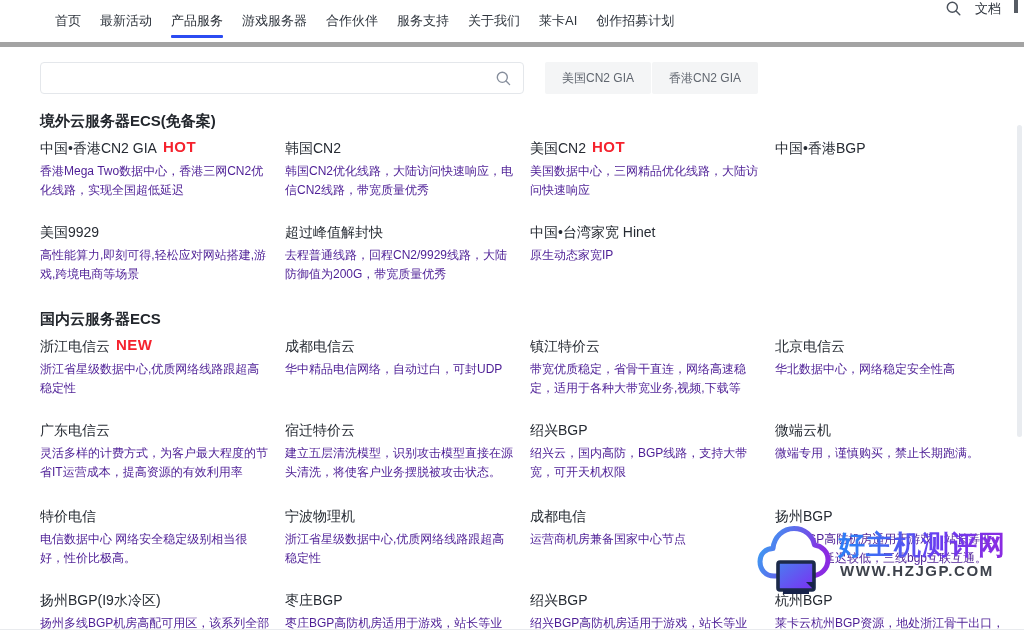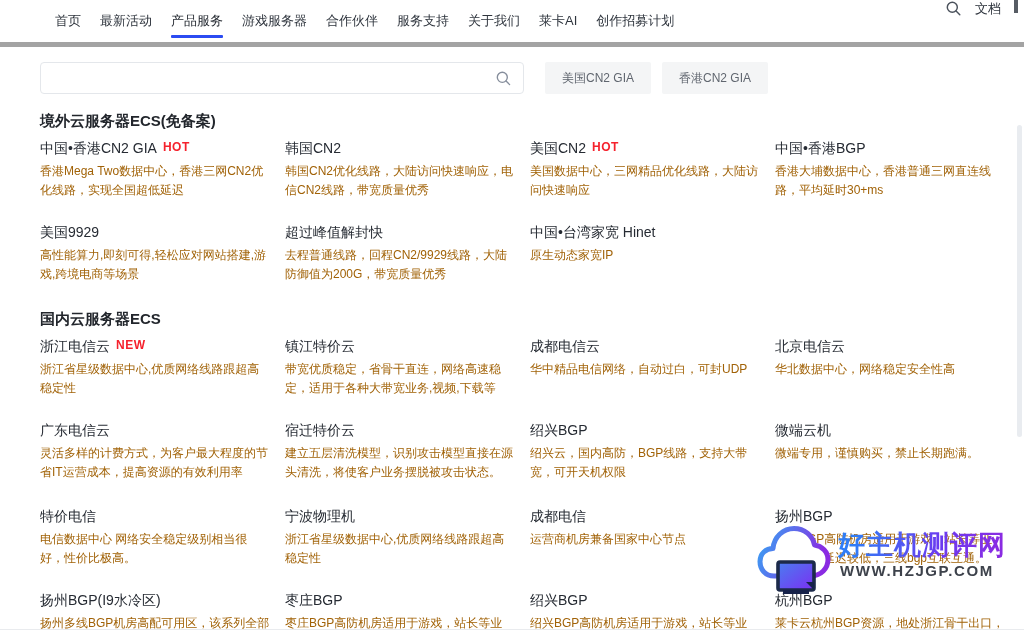--- a/index.html
+++ b/index.html
@@ -38,42 +38,42 @@
   .search-box {
     position:relative; width:484px; height:32px;
     border:1px solid #e4e7eb; border-radius:4px; background:#fff;
   }
   .search-input {
     width:calc(100% - 38px); height:100%; border:none; outline:none;
     padding:0 12px; font-size:13px; color:#333; background:transparent;
     font-family:inherit;
   }
   .search-glyph { position:absolute; right:11px; top:7px; width:17px; height:17px; cursor:pointer; }
-  .chips { display:flex; gap:11px; margin-left:21px; }
+  .chips { display:flex; gap:1px; margin-left:21px; }
   .chip {
     height:32px; display:flex; align-items:center; padding:0 17px;
     background:#f4f5f6; color:#60666f; font-size:12px; border-radius:2px;
     cursor:pointer; white-space:nowrap;
   }
   
   .menu-section { margin-top:26px; }
   .menu-section.first { margin-top:18px; }
   .section-title { font-size:15px; font-weight:700; color:#22262c; line-height:17px; }
   .cards {
     display:grid; grid-template-columns:repeat(4,245px);
     margin-top:11px; row-gap:24px;
   }
   .card { width:230px; cursor:pointer; }
   .card-title-row { display:flex; align-items:flex-start; }
   .card-name { font-size:14px; line-height:16px; color:#262b33; font-weight:500; white-space:nowrap; }
   .badge {
-    color:#f5222d; font-size:12px; font-weight:800; margin-left:6px;
+    color:#f5222d; font-size:15px; font-weight:800; margin-left:6px;
     letter-spacing:.5px; line-height:14px;
   }
-  .card-desc { margin-top:6px; font-size:12px; line-height:19px; color:#a16207; }
+  .card-desc { margin-top:6px; font-size:12px; line-height:19px; color:#4c1d95; }
   
   .scroll-thumb {
     position:absolute; right:2px; top:125px; width:5px; height:312px;
     background:#e9ecf0; border-radius:3px; cursor:pointer;
   }
   .bottom-line { position:absolute; left:0; right:0; top:629px; height:1px; background:#e9ebee; }
   
   .watermark { position:absolute; left:754px; top:510px; width:250px; height:95px; z-index:5; }
   .wm-svg { position:absolute; left:2px; top:6px; }
   .wm-name {
@@ -149,21 +149,20 @@
             <div class="card-title-row">
               <span class="card-name">美国CN2</span>
               <span class="badge">HOT</span>
             </div>
             <div class="card-desc">美国数据中心，三网精品优化线路，大陆访问快速响应</div>
           </div>
           <div class="card">
             <div class="card-title-row">
               <span class="card-name">中国•香港BGP</span>
             </div>
-            <div class="card-desc">香港大埔数据中心，香港普通三网直连线路，平均延时30+ms</div>
           </div>
           <div class="card">
             <div class="card-title-row">
               <span class="card-name">美国9929</span>
             </div>
             <div class="card-desc">高性能算力,即刻可得,轻松应对网站搭建,游戏,跨境电商等场景</div>
           </div>
           <div class="card">
             <div class="card-title-row">
               <span class="card-name">超过峰值解封快</span>
@@ -183,29 +182,29 @@
         <div class="cards">
           <div class="card">
             <div class="card-title-row">
               <span class="card-name">浙江电信云</span>
               <span class="badge">NEW</span>
             </div>
             <div class="card-desc">浙江省星级数据中心,优质网络线路跟超高稳定性</div>
           </div>
           <div class="card">
             <div class="card-title-row">
+              <span class="card-name">成都电信云</span>
+            </div>
+            <div class="card-desc">华中精品电信网络，自动过白，可封UDP</div>
+          </div>
+          <div class="card">
+            <div class="card-title-row">
               <span class="card-name">镇江特价云</span>
             </div>
             <div class="card-desc">带宽优质稳定，省骨干直连，网络高速稳定，适用于各种大带宽业务,视频,下载等</div>
-          </div>
-          <div class="card">
-            <div class="card-title-row">
-              <span class="card-name">成都电信云</span>
-            </div>
-            <div class="card-desc">华中精品电信网络，自动过白，可封UDP</div>
           </div>
           <div class="card">
             <div class="card-title-row">
               <span class="card-name">北京电信云</span>
             </div>
             <div class="card-desc">华北数据中心，网络稳定安全性高</div>
           </div>
           <div class="card">
             <div class="card-title-row">
               <span class="card-name">广东电信云</span>

